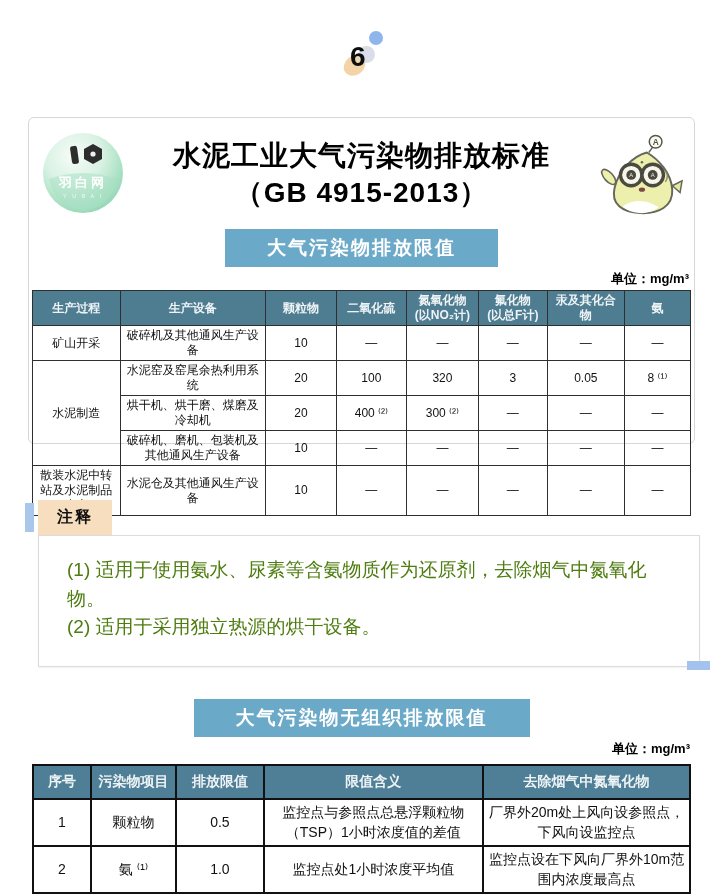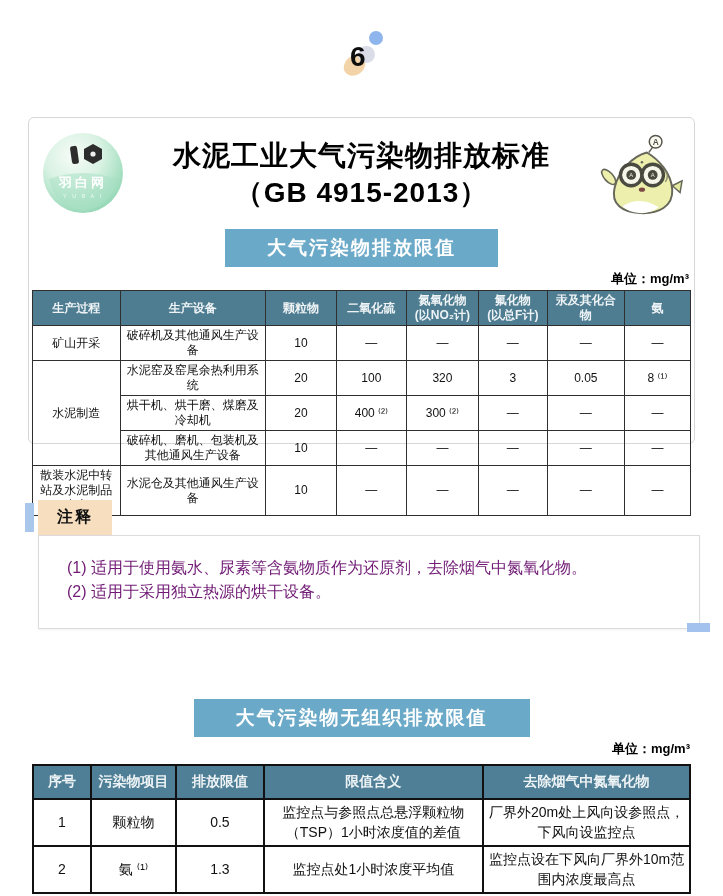--- a/index.html
+++ b/index.html
@@ -35,21 +35,21 @@
   .t1 td { height:27px; color:#111; }
   .t1 .tall td { height:30px; }
 
   
   .notes-wrap { position:absolute; left:38px; top:500px; width:662px; }
   .note-bar { position:absolute; left:-13px; top:3px; width:9px; height:29px; background:#a9c7ea; }
   .note-label { display:inline-block; background:#f6debe; color:#111; font-size:16px;
                 font-weight:bold; padding:7px 19px; letter-spacing:2px; }
   .notes-card { position:relative; border:1px solid #dcdcdc; background:#fff;
                 padding:20px 20px 24px 28px; box-shadow:0 1px 2px rgba(0,0,0,.06); }
-  .note-line { font-size:16px; color:#701a75; line-height:1.5; }
+  .note-line { font-size:19px; color:#4d7c0f; line-height:1.5; }
   .note-line + .note-line { }
   .corner-block { position:absolute; right:-11px; bottom:-4px; width:23px; height:9px; background:#a3c2ee; }
 
   
   .section2 { position:absolute; left:28px; top:699px; width:667px; }
   .t2-wrap { margin-top:4px; }
   .t2 th, .t2 td { border:2px solid #111; text-align:center; vertical-align:middle;
                    color:#111; padding:3px 4px; line-height:1.4; }
   .t2 th { background:#4e7f96; color:#eef3f5; font-size:14px; font-weight:bold; height:34px; }
   .t2 td { font-size:14px; height:44px; }
@@ -229,21 +229,21 @@
         <tr>
           <td>1</td>
           <td>颗粒物</td>
           <td>0.5</td>
           <td>监控点与参照点总悬浮颗粒物（TSP）1小时浓度值的差值</td>
           <td>厂界外20m处上风向设参照点，下风向设监控点</td>
         </tr>
         <tr>
           <td>2</td>
           <td>氨 ⁽¹⁾</td>
-          <td>1.3</td>
+          <td>1.0</td>
           <td>监控点处1小时浓度平均值</td>
           <td>监控点设在下风向厂界外10m范围内浓度最高点</td>
         </tr>
       </tbody>
         </table>
     </div>
   </div>
 
 </div>
 

